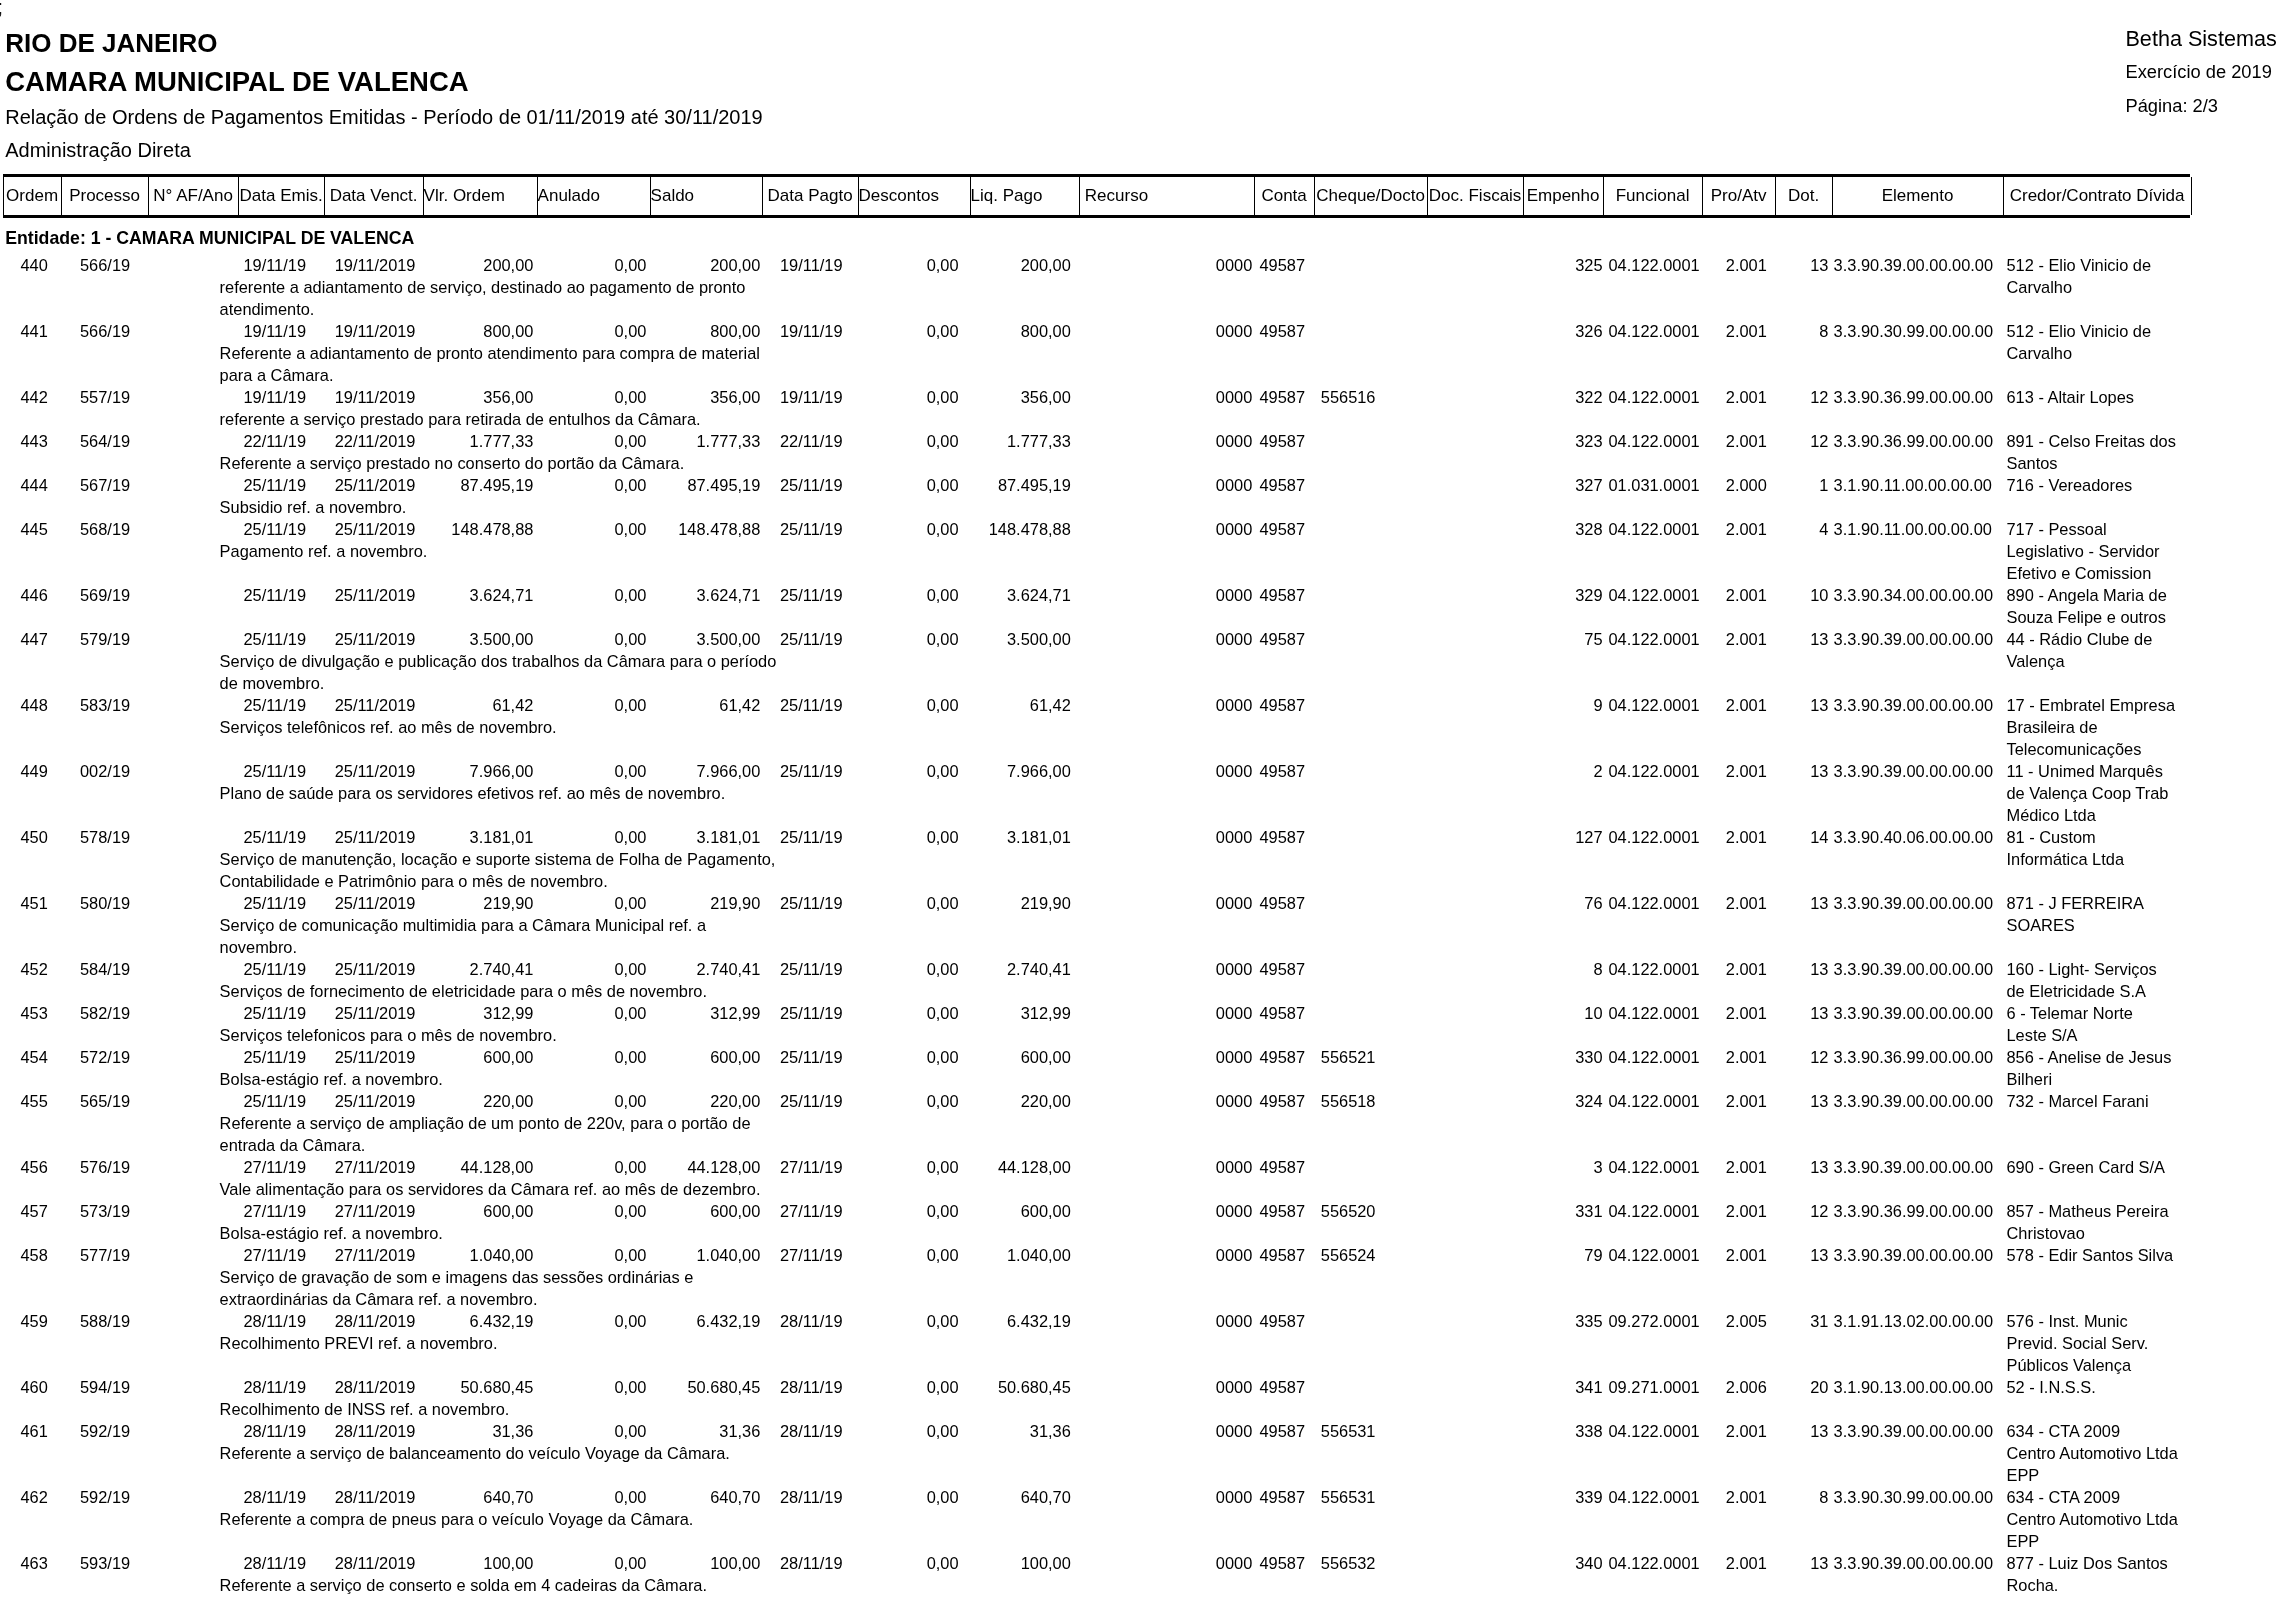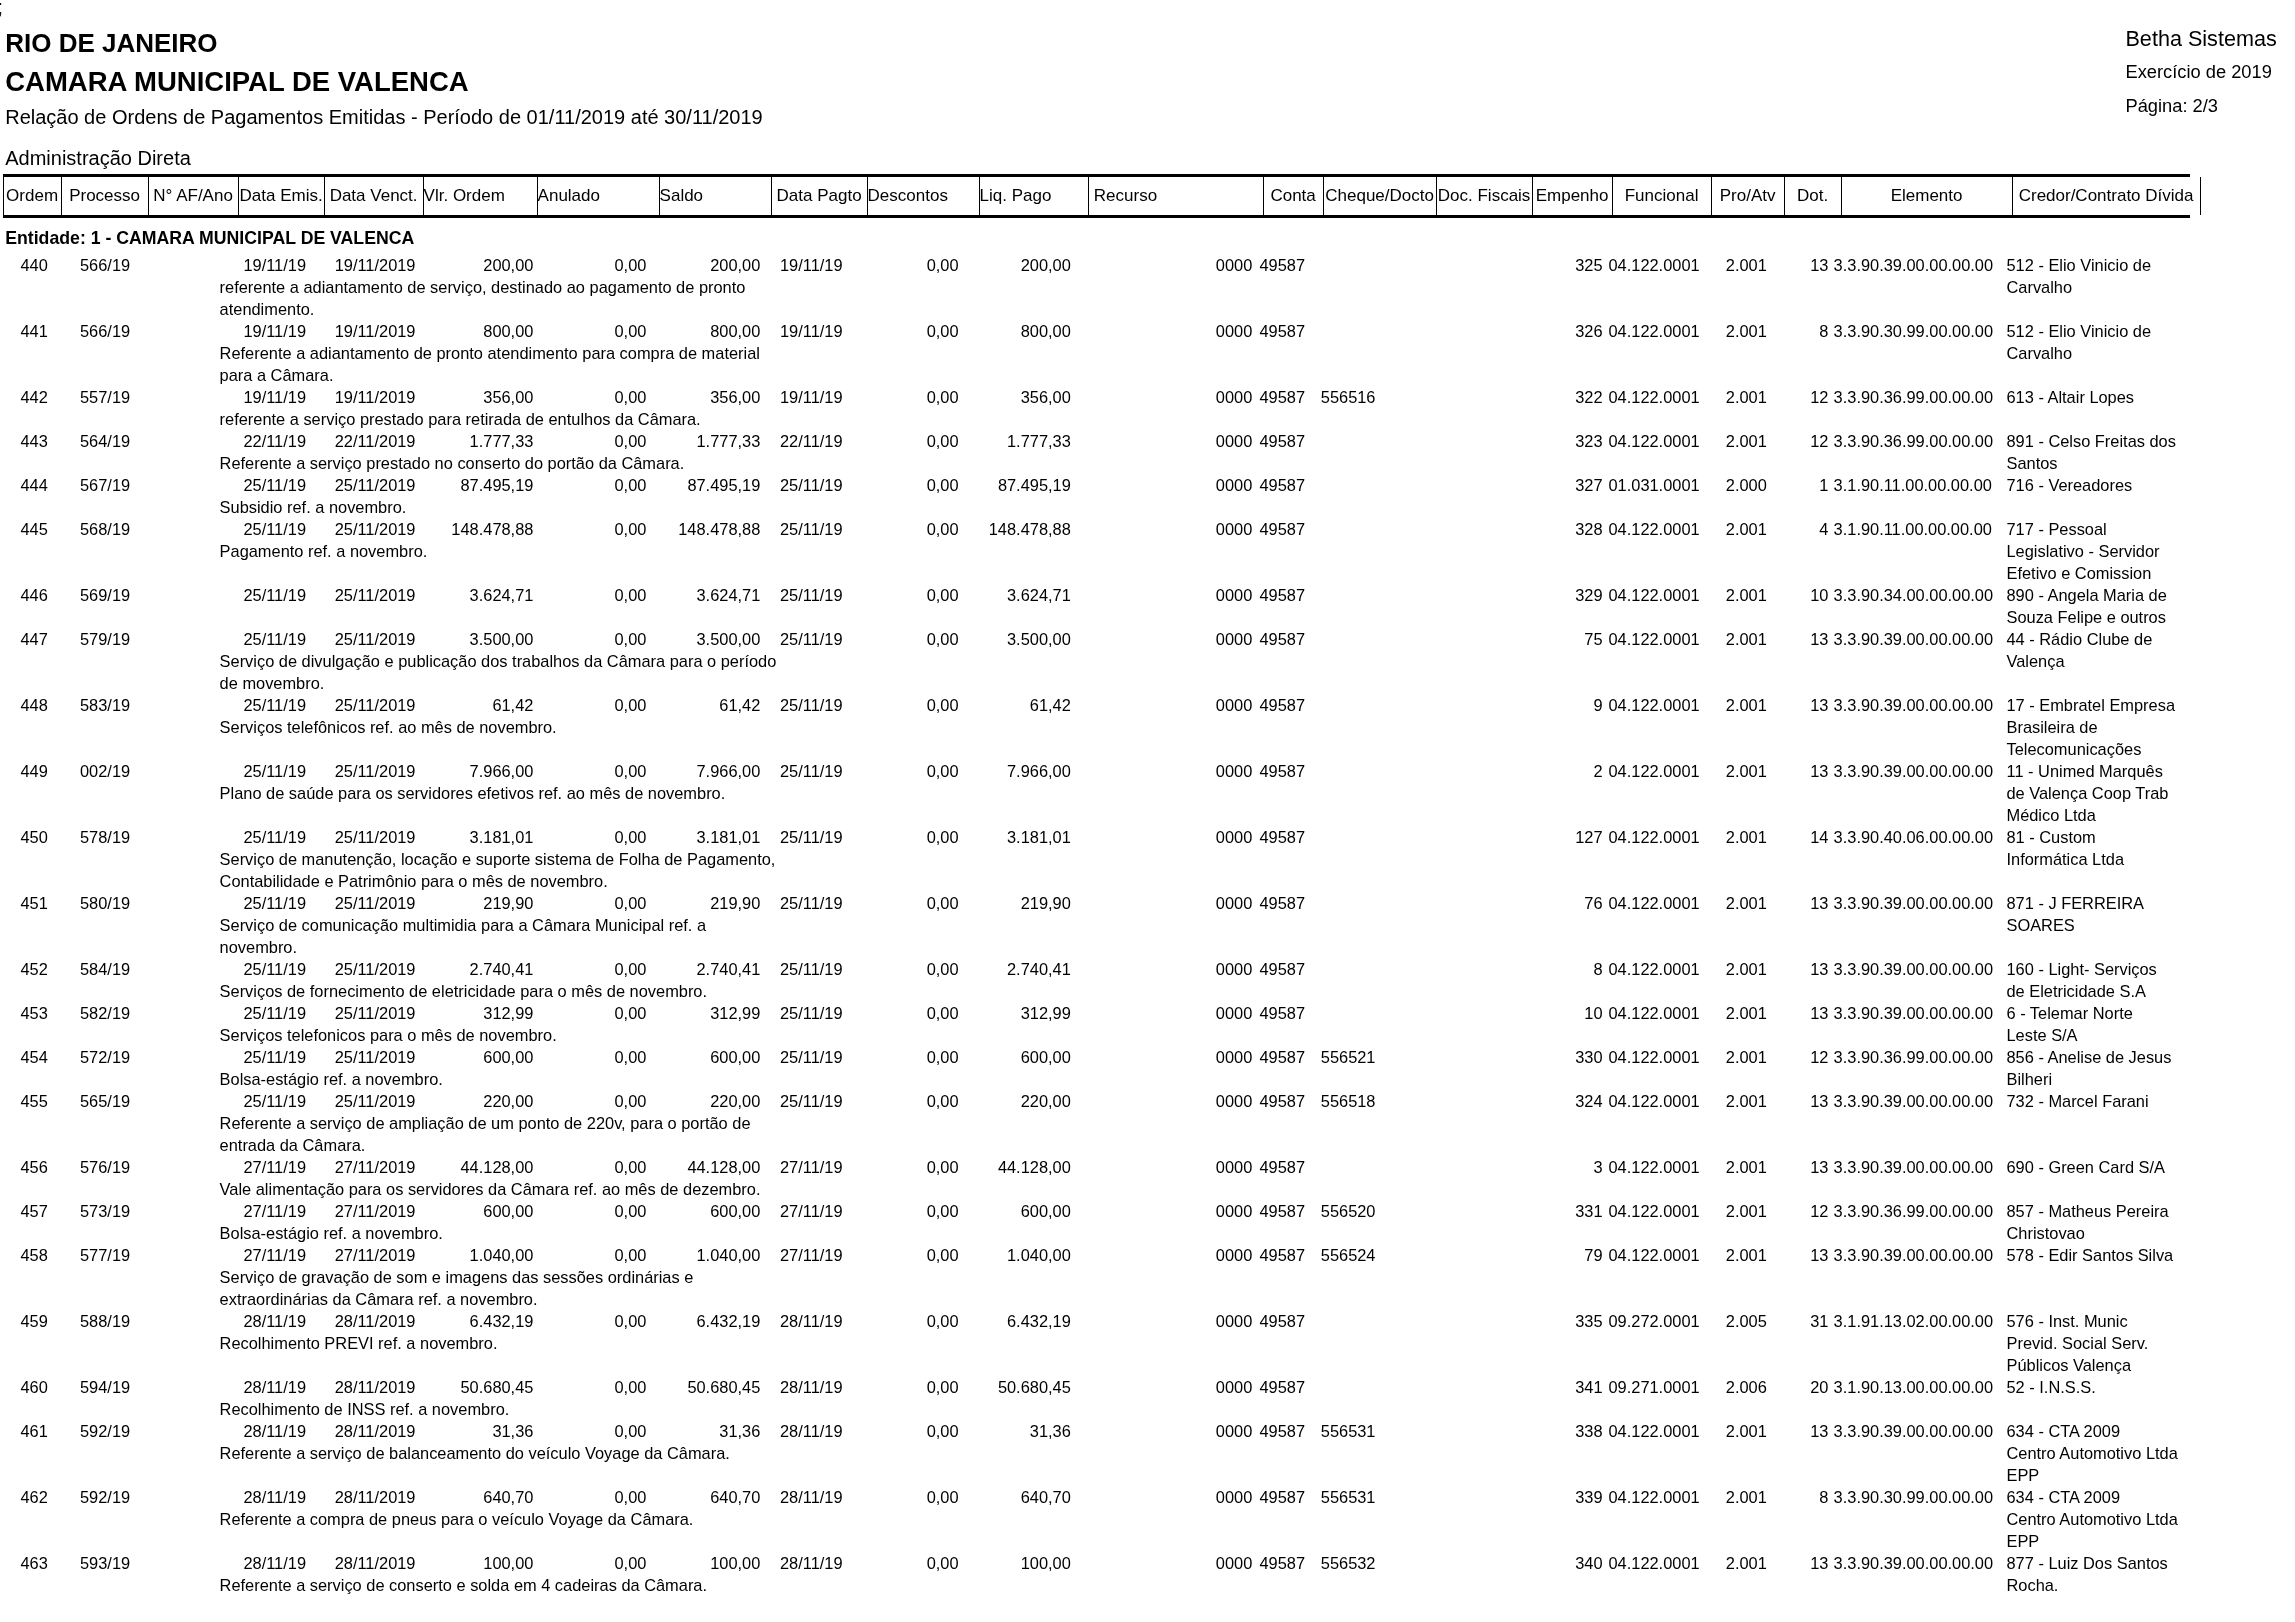--- a/index.html
+++ b/index.html
@@ -3,36 +3,36 @@
 <meta charset="utf-8">
 <style>
   html,body{margin:0;padding:0;background:#e8e8e8;}
   .page{position:relative;width:2295px;height:1622px;background:#ffffff;color:#000;
         font-family:"Liberation Sans","DejaVu Sans",sans-serif;overflow:hidden;}
   .corner-mark{position:absolute;top:-3.9px;left:-2.6px;font-size:19.6px;color:#111;}
   
   .hdr-left{position:absolute;top:29px;left:5.2px;}
   .hdr-left .l1{font-size:26px;font-weight:bold;line-height:29px;margin-bottom:9.2px;}
   .hdr-left .l2{font-size:27.5px;font-weight:bold;line-height:30px;margin-bottom:9.2px;}
-  .hdr-left .l3{font-size:20px;line-height:23.6px;margin-bottom:17px;}
+  .hdr-left .l3{font-size:20px;line-height:23.6px;margin-bottom:9px;}
   .hdr-left .l4{font-size:20px;line-height:23.6px;}
   .hdr-right{position:absolute;top:26px;right:18.3px;text-align:left;}
   .hdr-right .r1{font-size:21.6px;line-height:26px;margin-bottom:9.2px;}
   .hdr-right .r2{font-size:18.3px;line-height:22px;margin-bottom:11.8px;}
   .hdr-right .r3{font-size:18.3px;line-height:22px;}
   
   .thead{position:absolute;top:174px;left:2.6px;width:2187px;display:flex;
          border-top:3.9px solid #000;border-bottom:3.9px solid #000;}
   .th{box-sizing:border-box;border-left:1.3px solid #000;height:38px;line-height:38px;
       font-size:17px;text-align:center;white-space:nowrap;overflow:hidden;flex-shrink:0;}
   .th:last-child{border-right:1.3px solid #000;}
   .th.r{text-align:left;padding-right:6.5px;}
   .th.l{text-align:left;padding-left:5.2px;}
   .h-ordem{width:58px;}.h-processo{width:87px;}.h-af{width:90px;}.h-emis{width:86px;}
-  .h-venct{width:99px;}.h-vlr{width:114px;}.h-anulado{width:113px;}.h-saldo{width:112px;margin-left:9px;}
+  .h-venct{width:99px;}.h-vlr{width:114px;}.h-anulado{width:113px;}.h-saldo{width:112px;}
   .h-pagto{width:96px;}.h-desc{width:112px;}.h-liq{width:109px;}.h-recurso{width:175px;}
   .h-conta{width:60px;}.h-cheque{width:113px;}.h-docf{width:96px;}.h-empenho{width:80px;}
   .h-funcional{width:99px;}.h-proatv{width:73px;}.h-dot{width:57px;}.h-elemento{width:171px;}
   .h-credor{width:189px;}
   .entity-line{position:absolute;top:228px;left:5.2px;font-size:17.7px;font-weight:bold;}
   
   .rows{position:absolute;top:254px;left:2.6px;width:2292px;}
   .row{display:flex;}
   .row-left{width:2000px;flex-shrink:0;}
   .main-line{display:flex;}

